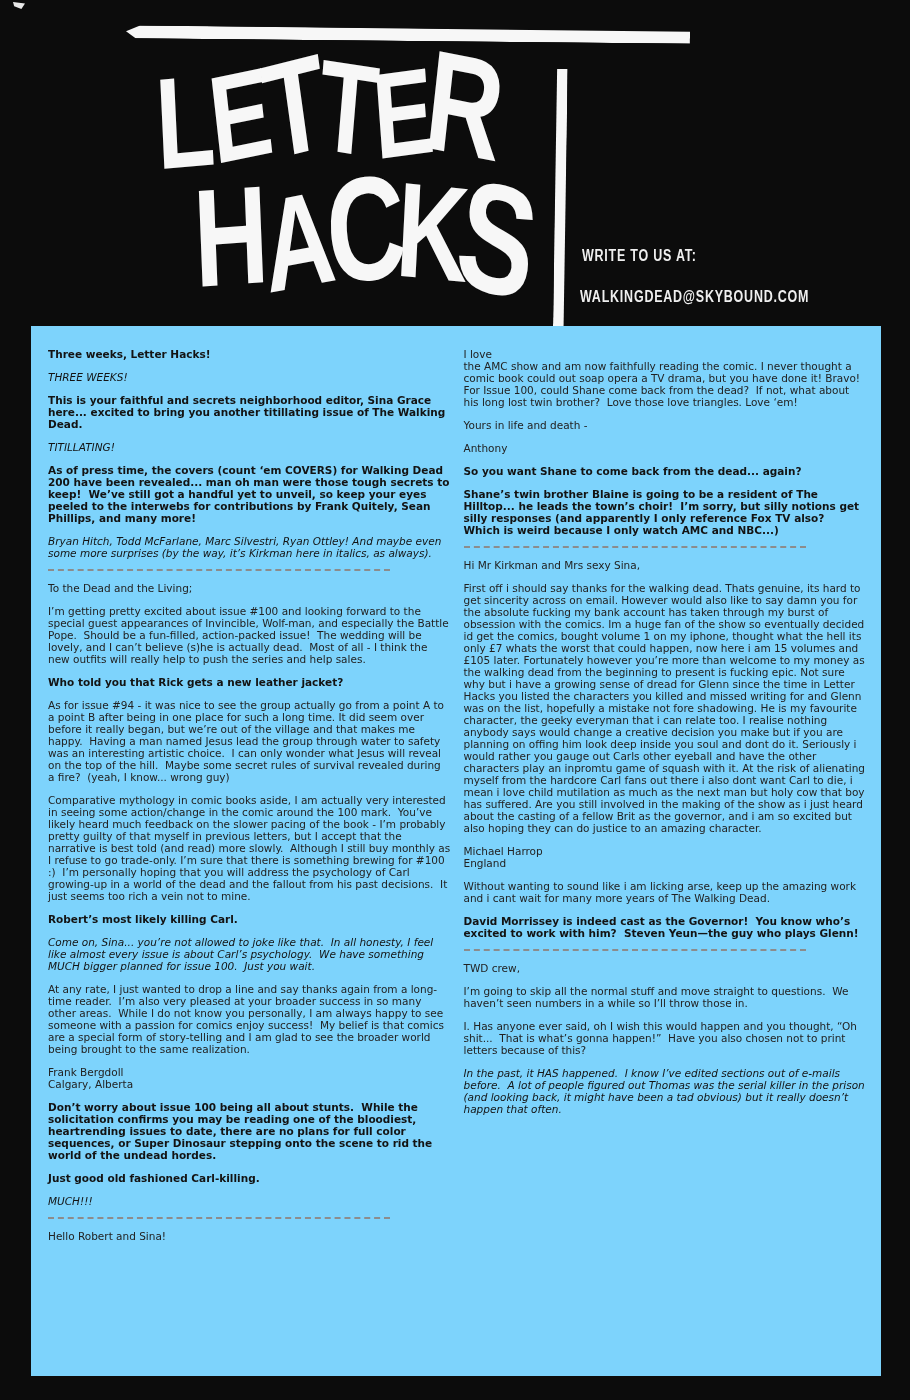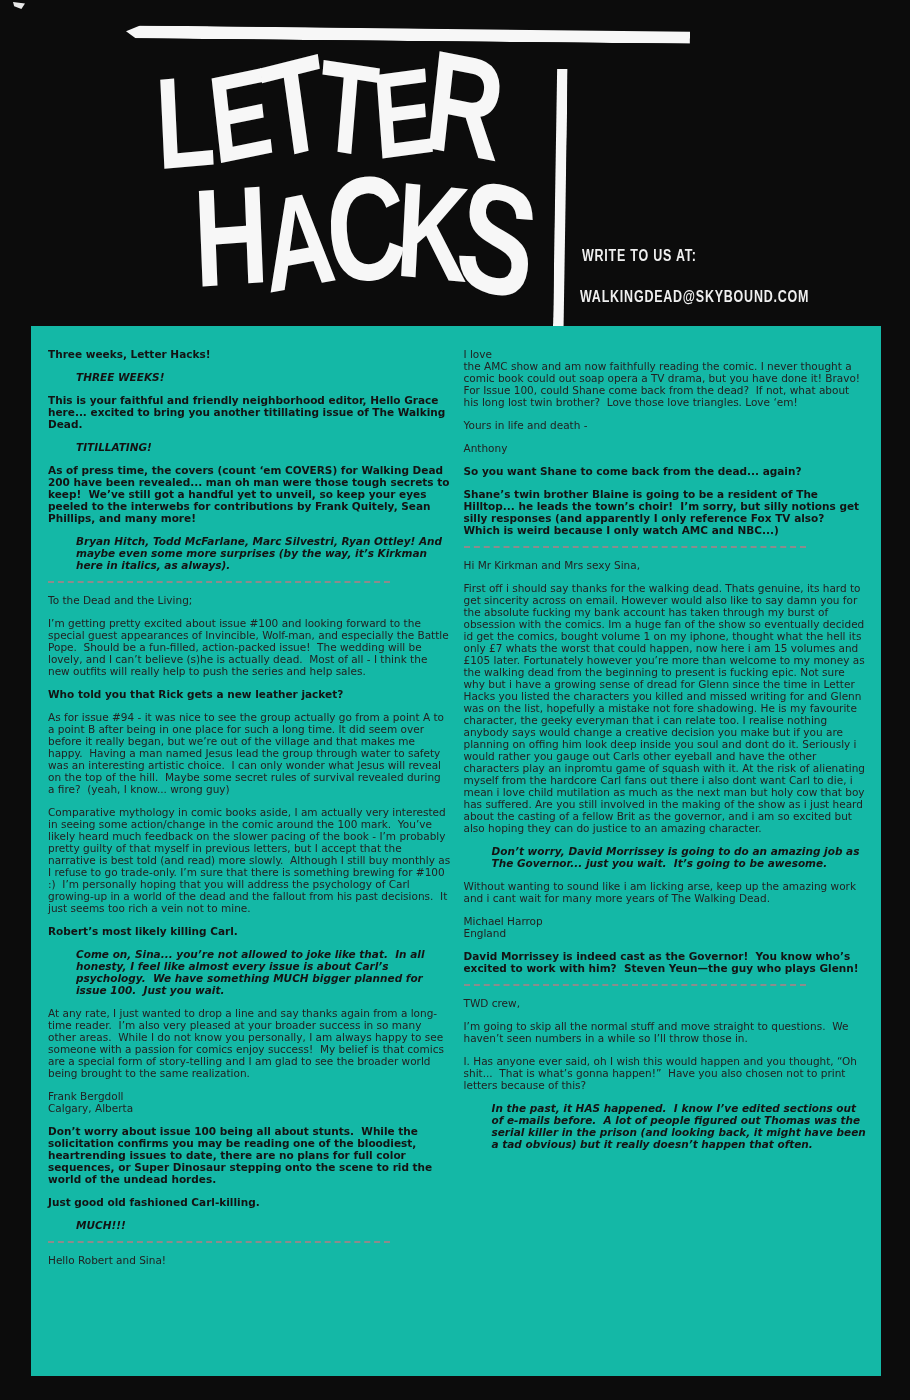--- a/index.html
+++ b/index.html
@@ -36,28 +36,28 @@
   .write-label,.email{
     position:absolute;color:#efefef;
     font-family:"Liberation Sans",sans-serif;font-weight:700;font-size:16px;
     letter-spacing:1px;transform:scaleX(0.78);transform-origin:left top;white-space:nowrap;
   }
   .write-label{left:582px;top:247px;}
   .email{left:580px;top:288px;}
   
   .paper{
     position:absolute;left:31px;top:326px;width:850px;height:1050px;
-    background:#14b8a6;box-sizing:border-box;
+    background:#7dd3fc;box-sizing:border-box;
     padding:22px 15px 0 17px;
     display:flex;gap:13px;overflow:hidden;
   }
   .col{width:403px;font-size:10.5px;line-height:12px;color:#222;}
   .para{margin:0 0 11px;white-space:pre-wrap;}
   .para.bold{font-weight:700;color:#131313;}
-  .para.bolditalic{font-weight:700;font-style:italic;color:#131313;margin-left:28px;}
+  .para.bolditalic{font-weight:400;font-style:italic;color:#131313;}
   .divider{height:0;border-top:2px dashed #8c8c8c;width:342px;margin:-1px 0 11px;}
 </style>
 </head>
 <body>
 
 <div class="page">
   <div class="speck"></div>
   <div class="topbar"></div>
   <div class="vbar"></div>
 
@@ -66,21 +66,21 @@
     <div class="logo-row" id="logo-row2"><span style="transform: rotate(-2deg) translateY(0px) scale(1);">H</span><span style="transform: rotate(-7deg) translateY(5px) scale(0.95);">A</span><span style="transform: rotate(-4deg) translateY(-3px) scale(1.06);">C</span><span style="transform: rotate(5deg) translateY(0px) scale(0.97);">K</span><span style="transform: rotate(12deg) translateY(6px) scale(1.12);">S</span></div>
   </div>
 
   <div class="write-label">WRITE TO US AT:</div>
   <div class="email">WALKINGDEAD@SKYBOUND.COM</div>
 
   <div class="paper">
     <div class="col">
         <div class="para bold">Three weeks, Letter Hacks!</div>
         <div class="para bolditalic">THREE WEEKS!</div>
-        <div class="para bold">This is your faithful and friendly neighborhood editor, Hello Grace here... excited to bring you another titillating issue of The Walking Dead.</div>
+        <div class="para bold">This is your faithful and secrets neighborhood editor, Sina Grace here... excited to bring you another titillating issue of The Walking Dead.</div>
         <div class="para bolditalic">TITILLATING!</div>
         <div class="para bold">As of press time, the covers (count ‘em COVERS) for Walking Dead 200 have been revealed... man oh man were those tough secrets to keep!  We’ve still got a handful yet to unveil, so keep your eyes peeled to the interwebs for contributions by Frank Quitely, Sean Phillips, and many more!</div>
         <div class="para bolditalic">Bryan Hitch, Todd McFarlane, Marc Silvestri, Ryan Ottley! And maybe even some more surprises (by the way, it’s Kirkman here in italics, as always).</div>
         <div class="divider"></div>
         <div class="para regular">To the Dead and the Living;</div>
         <div class="para regular">I’m getting pretty excited about issue #100 and looking forward to the special guest appearances of Invincible, Wolf-man, and especially the Battle Pope.  Should be a fun-filled, action-packed issue!  The wedding will be lovely, and I can’t believe (s)he is actually dead.  Most of all - I think the new outfits will really help to push the series and help sales.</div>
         <div class="para bold">Who told you that Rick gets a new leather jacket?</div>
         <div class="para regular">As for issue #94 - it was nice to see the group actually go from a point A to a point B after being in one place for such a long time. It did seem over before it really began, but we’re out of the village and that makes me happy.  Having a man named Jesus lead the group through water to safety was an interesting artistic choice.  I can only wonder what Jesus will reveal on the top of the hill.  Maybe some secret rules of survival revealed during a fire?  (yeah, I know... wrong guy)</div>
         <div class="para regular">Comparative mythology in comic books aside, I am actually very interested in seeing some action/change in the comic around the 100 mark.  You’ve likely heard much feedback on the slower pacing of the book - I’m probably pretty guilty of that myself in previous letters, but I accept that the narrative is best told (and read) more slowly.  Although I still buy monthly as I refuse to go trade-only. I’m sure that there is something brewing for #100 :)  I’m personally hoping that you will address the psychology of Carl growing-up in a world of the dead and the fallout from his past decisions.  It just seems too rich a vein not to mine.</div>
         <div class="para bold">Robert’s most likely killing Carl.</div>
@@ -97,24 +97,23 @@
     <div class="col">
         <div class="para regular">I love
 the AMC show and am now faithfully reading the comic. I never thought a comic book could out soap opera a TV drama, but you have done it! Bravo! For Issue 100, could Shane come back from the dead?  If not, what about his long lost twin brother?  Love those love triangles. Love ‘em!</div>
         <div class="para regular">Yours in life and death -</div>
         <div class="para regular">Anthony</div>
         <div class="para bold">So you want Shane to come back from the dead... again?</div>
         <div class="para bold">Shane’s twin brother Blaine is going to be a resident of The Hilltop... he leads the town’s choir!  I’m sorry, but silly notions get silly responses (and apparently I only reference Fox TV also?  Which is weird because I only watch AMC and NBC...)</div>
         <div class="divider"></div>
         <div class="para regular">Hi Mr Kirkman and Mrs sexy Sina,</div>
         <div class="para regular">First off i should say thanks for the walking dead. Thats genuine, its hard to get sincerity across on email. However would also like to say damn you for the absolute fucking my bank account has taken through my burst of obsession with the comics. Im a huge fan of the show so eventually decided id get the comics, bought volume 1 on my iphone, thought what the hell its only £7 whats the worst that could happen, now here i am 15 volumes and £105 later. Fortunately however you’re more than welcome to my money as the walking dead from the beginning to present is fucking epic. Not sure why but i have a growing sense of dread for Glenn since the time in Letter Hacks you listed the characters you killed and missed writing for and Glenn was on the list, hopefully a mistake not fore shadowing. He is my favourite character, the geeky everyman that i can relate too. I realise nothing anybody says would change a creative decision you make but if you are planning on offing him look deep inside you soul and dont do it. Seriously i would rather you gauge out Carls other eyeball and have the other characters play an inpromtu game of squash with it. At the risk of alienating myself from the hardcore Carl fans out there i also dont want Carl to die, i mean i love child mutilation as much as the next man but holy cow that boy has suffered. Are you still involved in the making of the show as i just heard about the casting of a fellow Brit as the governor, and i am so excited but also hoping they can do justice to an amazing character.</div>
-        <div class="para bolditalic">Don’t worry, David Morrissey is going to do an amazing job as The Governor... just you wait.  It’s going to be awesome.</div>
-        <div class="para regular">Without wanting to sound like i am licking arse, keep up the amazing work and i cant wait for many more years of The Walking Dead.</div>
         <div class="para regular">Michael Harrop
 England</div>
+        <div class="para regular">Without wanting to sound like i am licking arse, keep up the amazing work and i cant wait for many more years of The Walking Dead.</div>
         <div class="para bold">David Morrissey is indeed cast as the Governor!  You know who’s excited to work with him?  Steven Yeun—the guy who plays Glenn!</div>
         <div class="divider"></div>
         <div class="para regular">TWD crew,</div>
         <div class="para regular">I’m going to skip all the normal stuff and move straight to questions.  We haven’t seen numbers in a while so I’ll throw those in.</div>
         <div class="para regular">I. Has anyone ever said, oh I wish this would happen and you thought, “Oh shit...  That is what’s gonna happen!”  Have you also chosen not to print letters because of this?</div>
         <div class="para bolditalic">In the past, it HAS happened.  I know I’ve edited sections out of e-mails before.  A lot of people figured out Thomas was the serial killer in the prison (and looking back, it might have been a tad obvious) but it really doesn’t happen that often.</div>
       </div>
   </div>
 </div>
 

